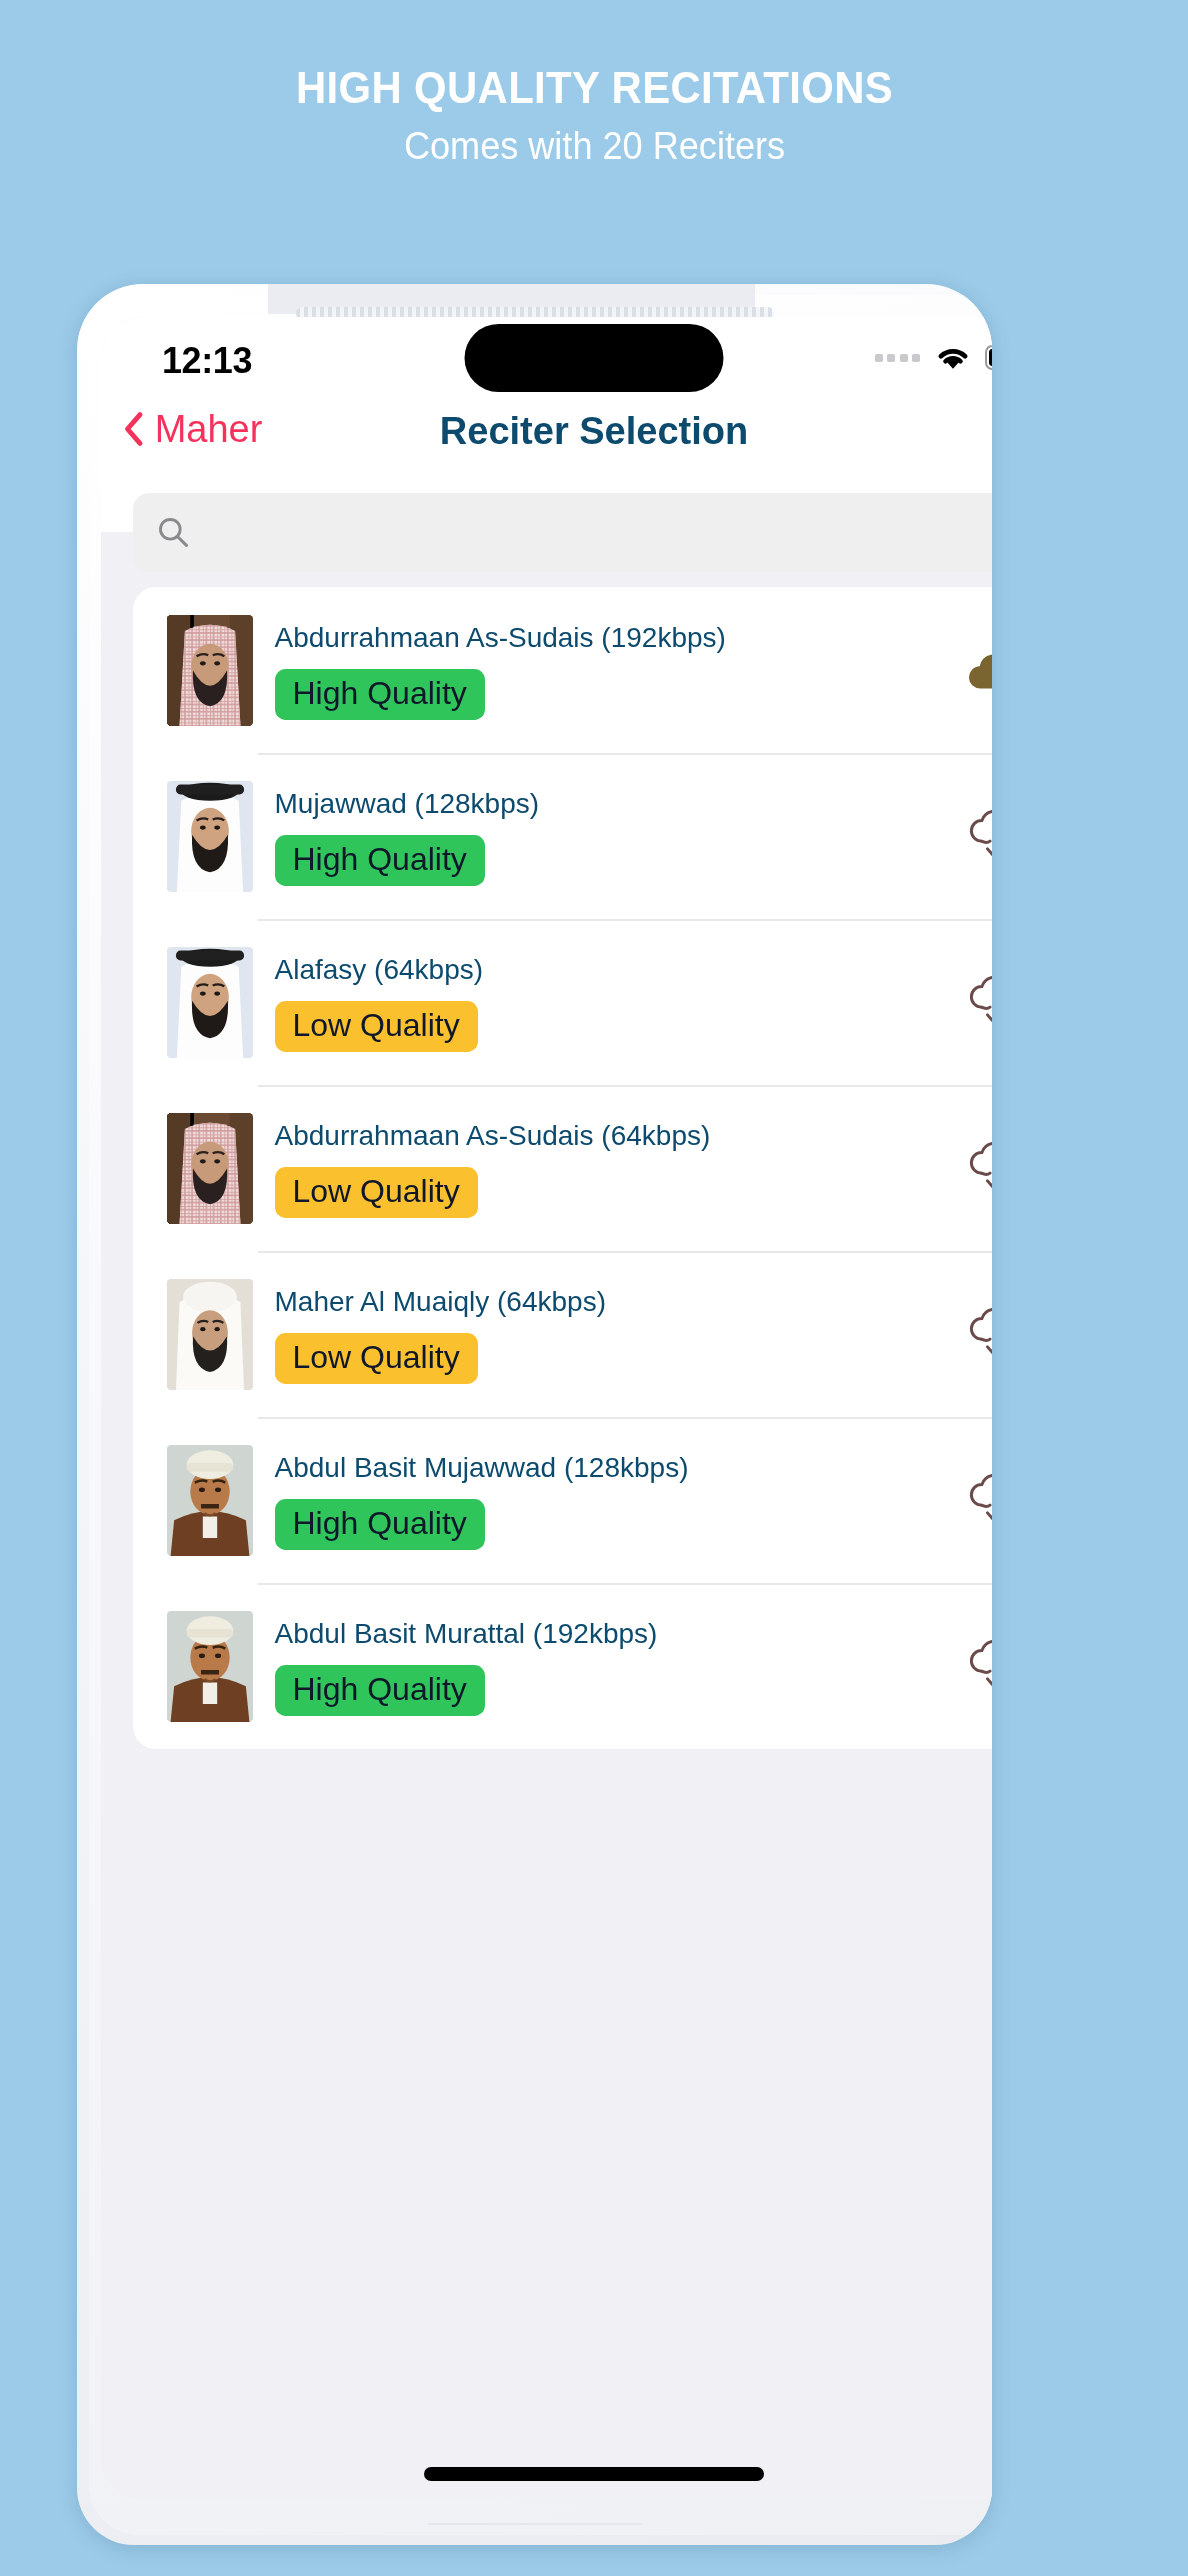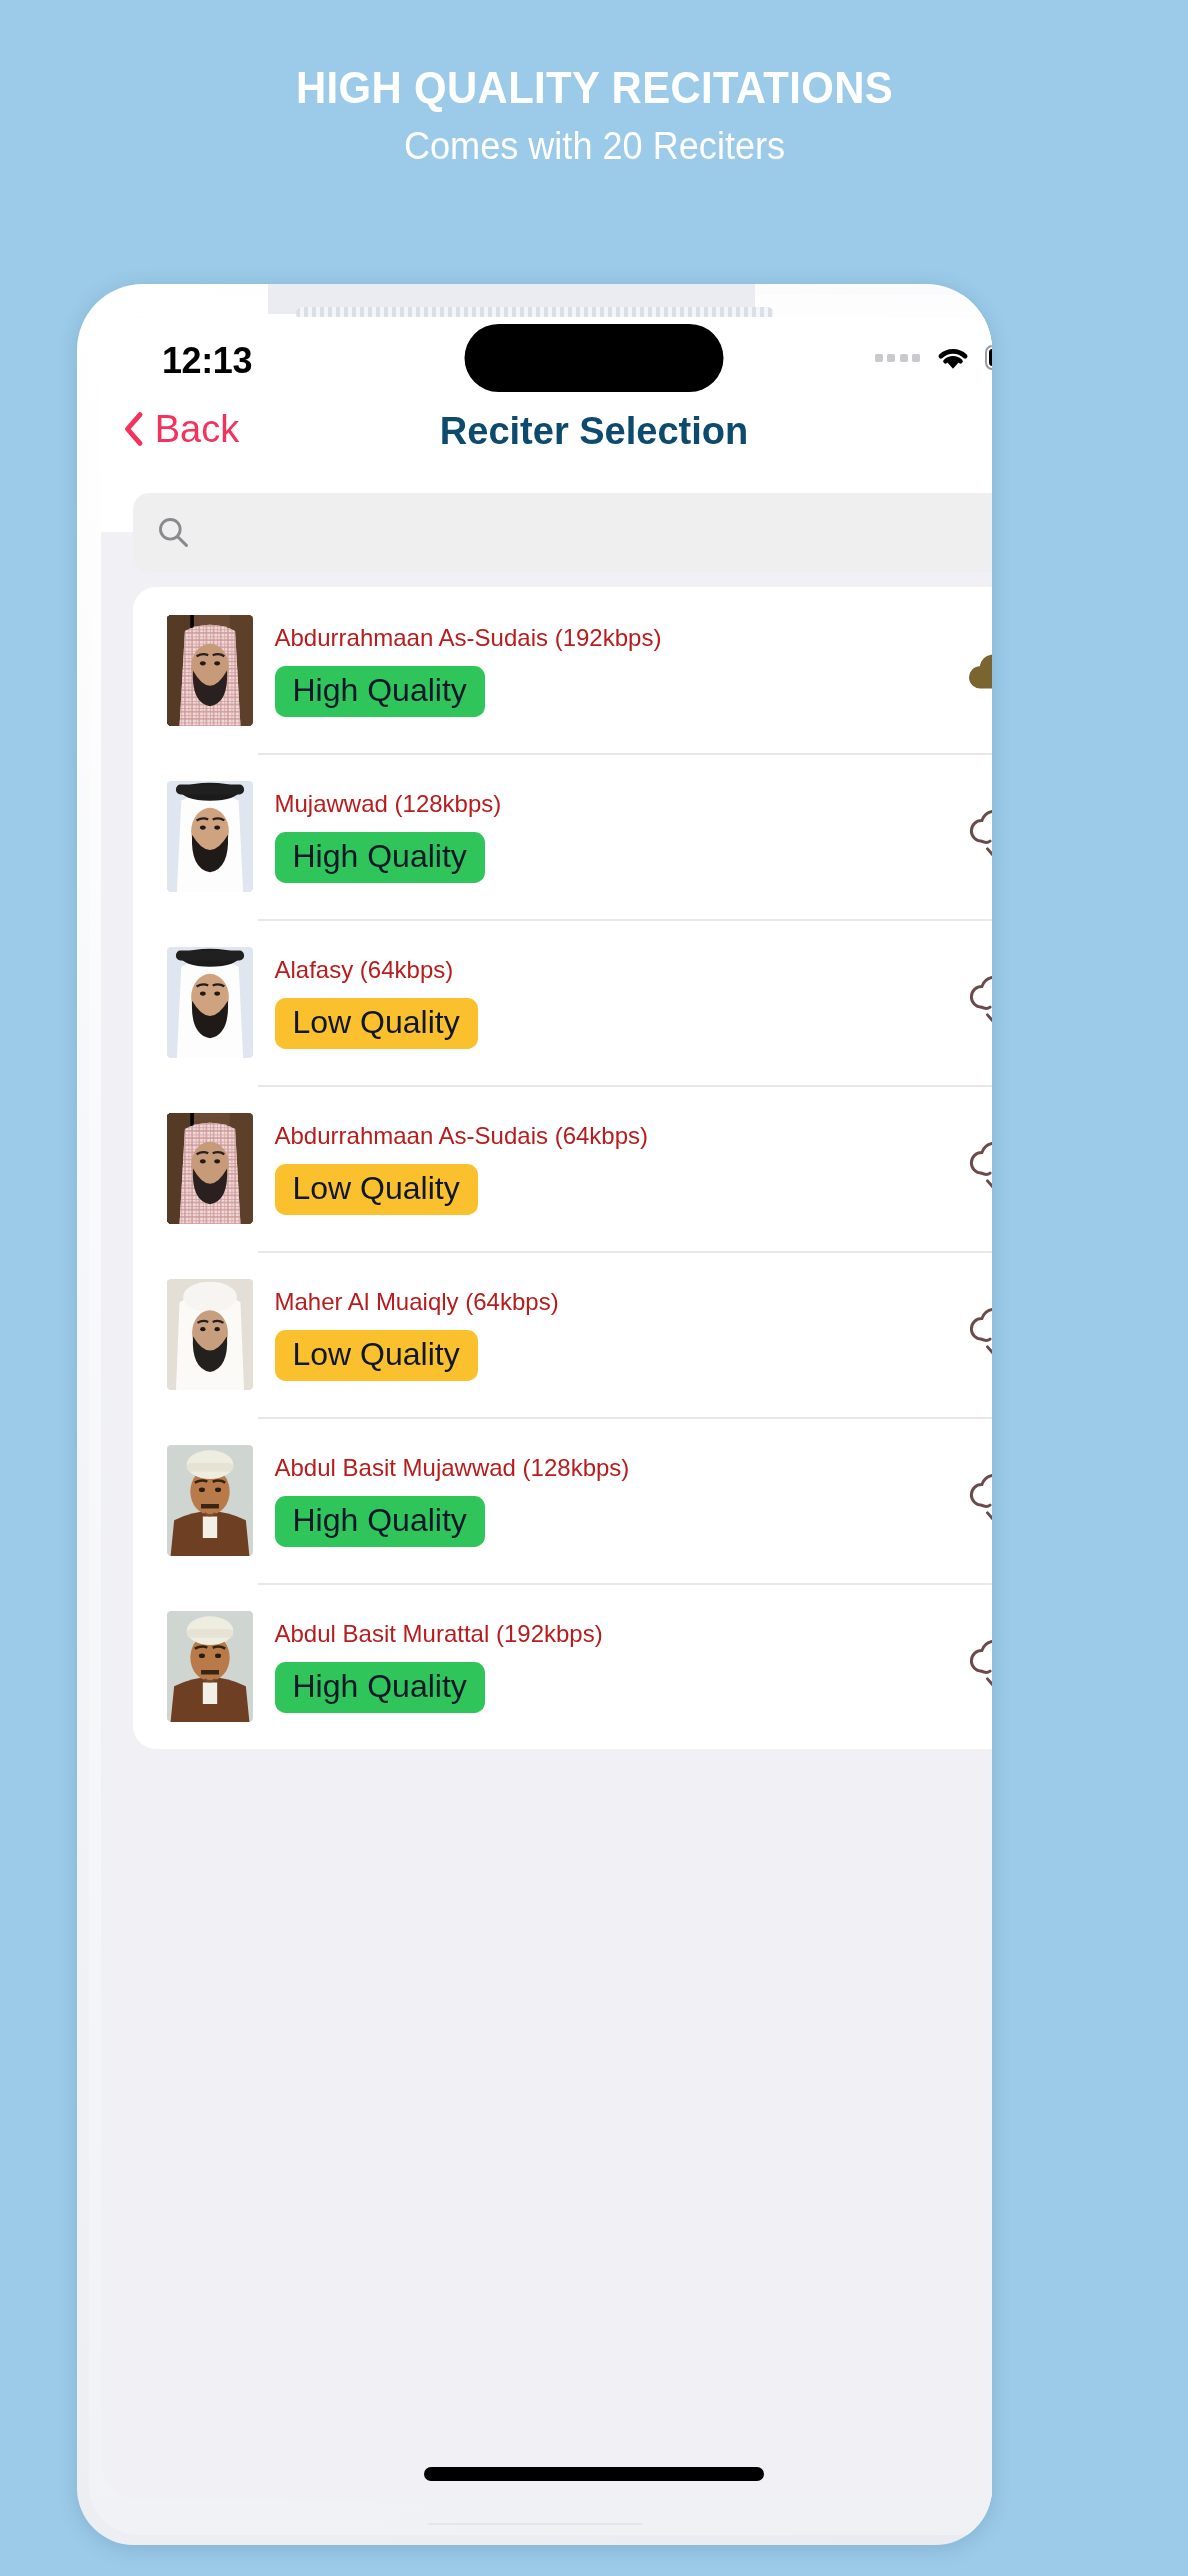--- a/index.html
+++ b/index.html
@@ -160,21 +160,21 @@
   }
   .avatar {
     width:86px; height:111px; flex:none;
     border-radius:4.5px; overflow:hidden;
     margin-right:21.5px;
     background:#ddd;
   }
   .avatar svg { display:block; width:100%; height:100%; }
   .row-main { flex:1; padding:19.7px 0; min-width:0; }
   .r-name {
-    font-size:24px; color:#b91c1c; line-height:1.28;
+    font-size:28px; color:#0c4a6e; line-height:1.28;
     max-width:501px;
   }
   .badge {
     display:inline-block; margin-top:12.5px;
     padding:7.2px 18px 9px 18px; border-radius:10.7px;
     font-size:32px; color:#0f172a; line-height:1.08;
   }
   .badge.high { background:#2FC55A; }
   .badge.low  { background:#FBC02D; }
   .dl { width:70px; flex:none; display:flex; justify-content:center; align-items:center; }
@@ -236,21 +236,21 @@
         </div>
       </div>
 
       <div class="navbar">
         <div class="back-btn">
           <span class="back-chev">
             <svg viewBox="0 0 24 40" width="21.5" height="36">
               <path d="M19 4 L5 20 L19 36" stroke="#F5325B" stroke-width="5.5" fill="none" stroke-linecap="round" stroke-linejoin="round"></path>
             </svg>
           </span>
-          <span class="back-label">Back</span>
+          <span class="back-label">Maher</span>
         </div>
         <div class="nav-title">Reciter Selection</div>
       </div>
 
       <div class="search-wrap">
         <div class="search-box">
           <span class="search-ic">
             <svg viewBox="0 0 38 38" width="34" height="34">
               <circle cx="16" cy="16" r="11" stroke="#8A8A8E" stroke-width="3.2" fill="none"></circle>
               <line x1="24" y1="24" x2="34" y2="34" stroke="#8A8A8E" stroke-width="3.4" stroke-linecap="round"></line>

